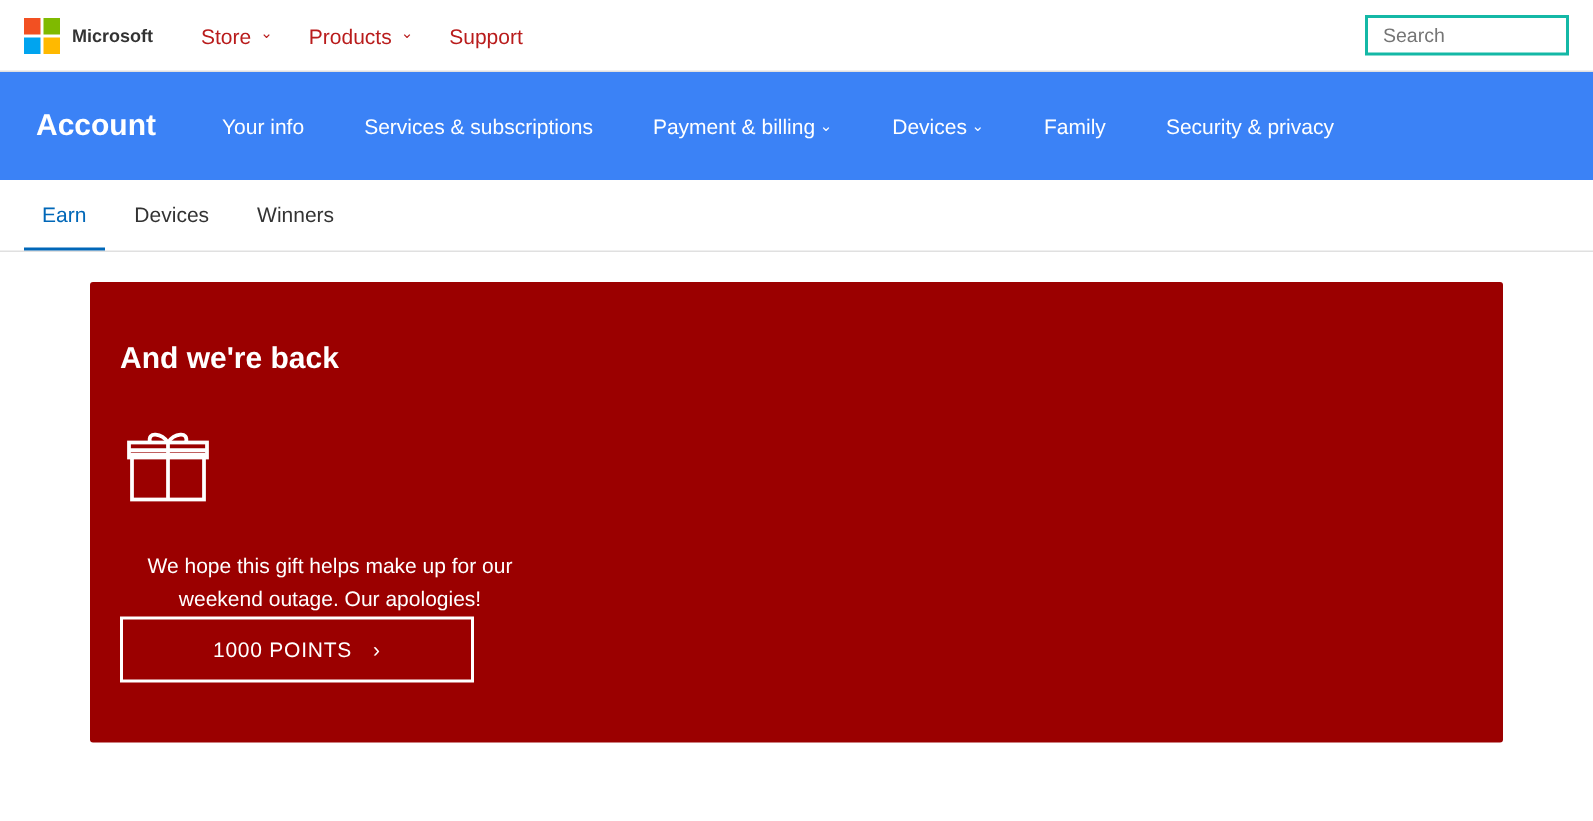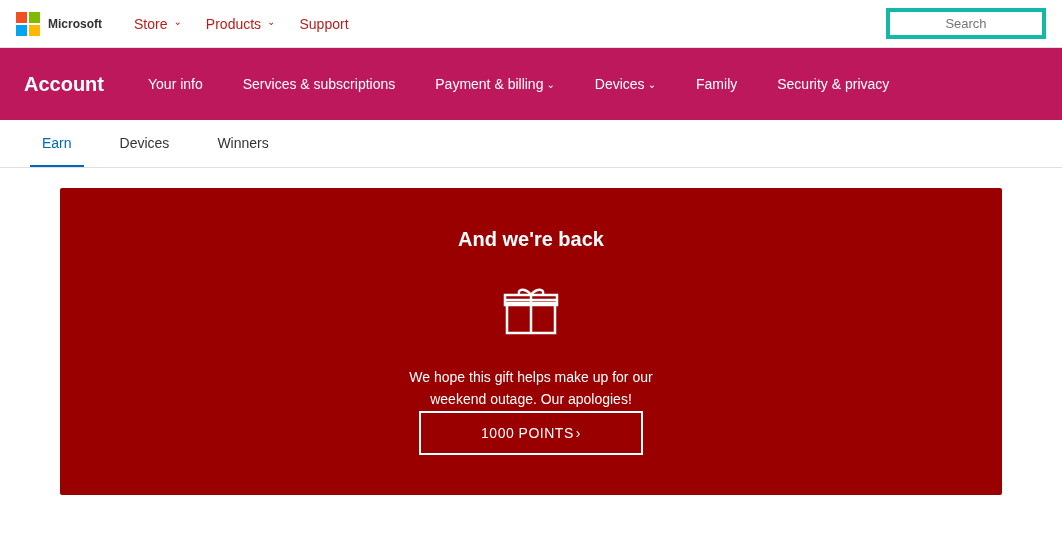--- a/index.html
+++ b/index.html
@@ -41,33 +41,32 @@
       color: #b91c1c;
       text-decoration: none;
       font-size: 14px;
       cursor: pointer;
       display: flex;
       align-items: flex-start;
       gap: 3px;
     }
     .search-box {
       margin-left: auto;
-      border: 4px solid #14b8a6;
+      border: 2px solid #14b8a6;
       padding: 4px 10px;
       font-size: 13px;
-      width: 160px;
+      width: 136px;
       outline: none;
-      text-align: center;
     }
 
     
     .account-nav {
       display: flex;
       align-items: stretch;
-      background: #be185d;
+      background: #3b82f6;
       height: 72px;
       padding: 0 0 0 0;
     }
     .account-nav-item {
       display: flex;
       align-items: center;
       justify-content: center;
       padding: 0 20px;
       color: #fff;
       font-size: 14px;
@@ -89,23 +88,23 @@
     .chevron {
       font-size: 10px;
       margin-left: 3px;
     }
 
     
     .sub-nav {
       display: flex;
       align-items: center;
       border-bottom: 1px solid #e0e0e0;
-      padding: 0 30px;
+      padding: 0 16px;
       height: 48px;
-      gap: 24px;
+      gap: 8px;
     }
     .sub-nav-item {
       padding: 0 12px;
       height: 100%;
       display: flex;
       align-items: center;
       color: #333;
       cursor: pointer;
       font-size: 14px;
       border-bottom: 2px solid transparent;
@@ -118,21 +117,21 @@
 
     
     .main-content {
       padding: 20px 60px;
     }
     .promo-banner {
       background: #9b0000;
       border-radius: 2px;
       display: flex;
       flex-direction: column;
-      align-items: center;
+      align-items: flex-start;
       justify-content: center;
       padding: 40px 20px;
       min-height: 300px;
       text-align: center;
     }
     .promo-title {
       color: #fff;
       font-size: 20px;
       font-weight: 700;
       margin-bottom: 24px;
@@ -152,21 +151,21 @@
     }
     .points-btn {
       background: transparent;
       border: 2px solid #fff;
       color: #fff;
       padding: 12px 60px;
       font-size: 14px;
       cursor: pointer;
       display: flex;
       align-items: center;
-      gap: 2px;
+      gap: 14px;
       letter-spacing: 0.5px;
     }
   </style>
 </head>
 <body>
 
 <nav class="top-nav">
   <div class="logo-area">
     <div class="ms-logo">
       <div class="ms-logo-red"></div>

